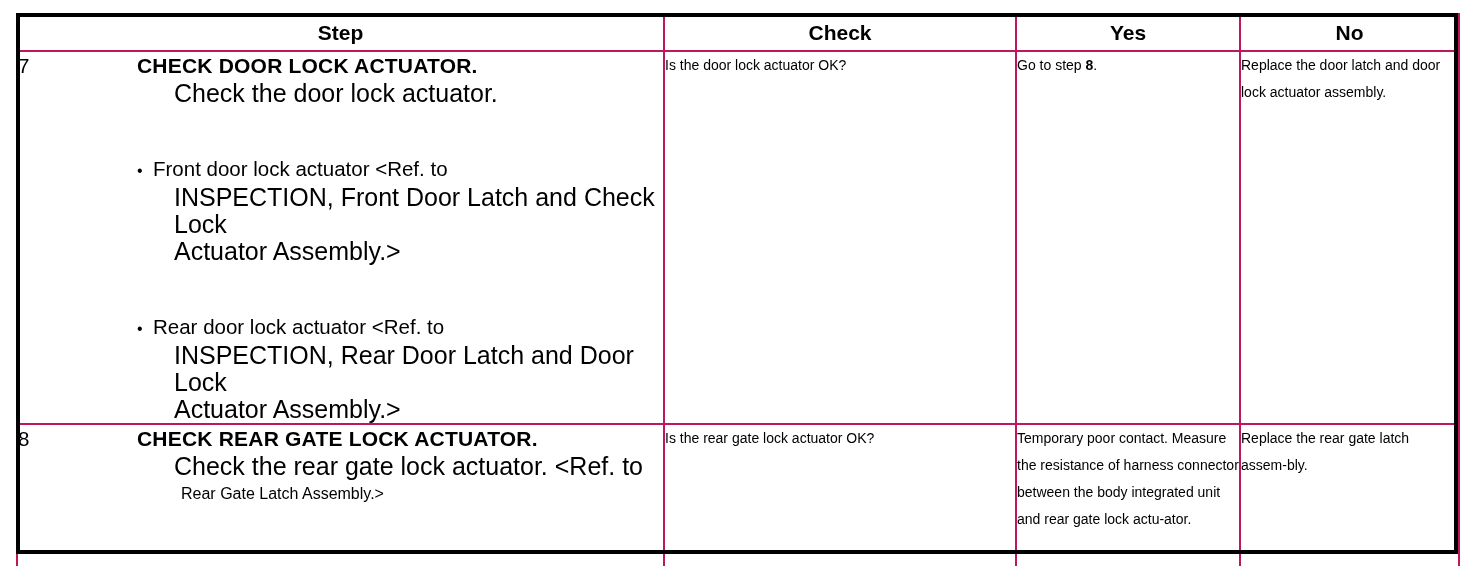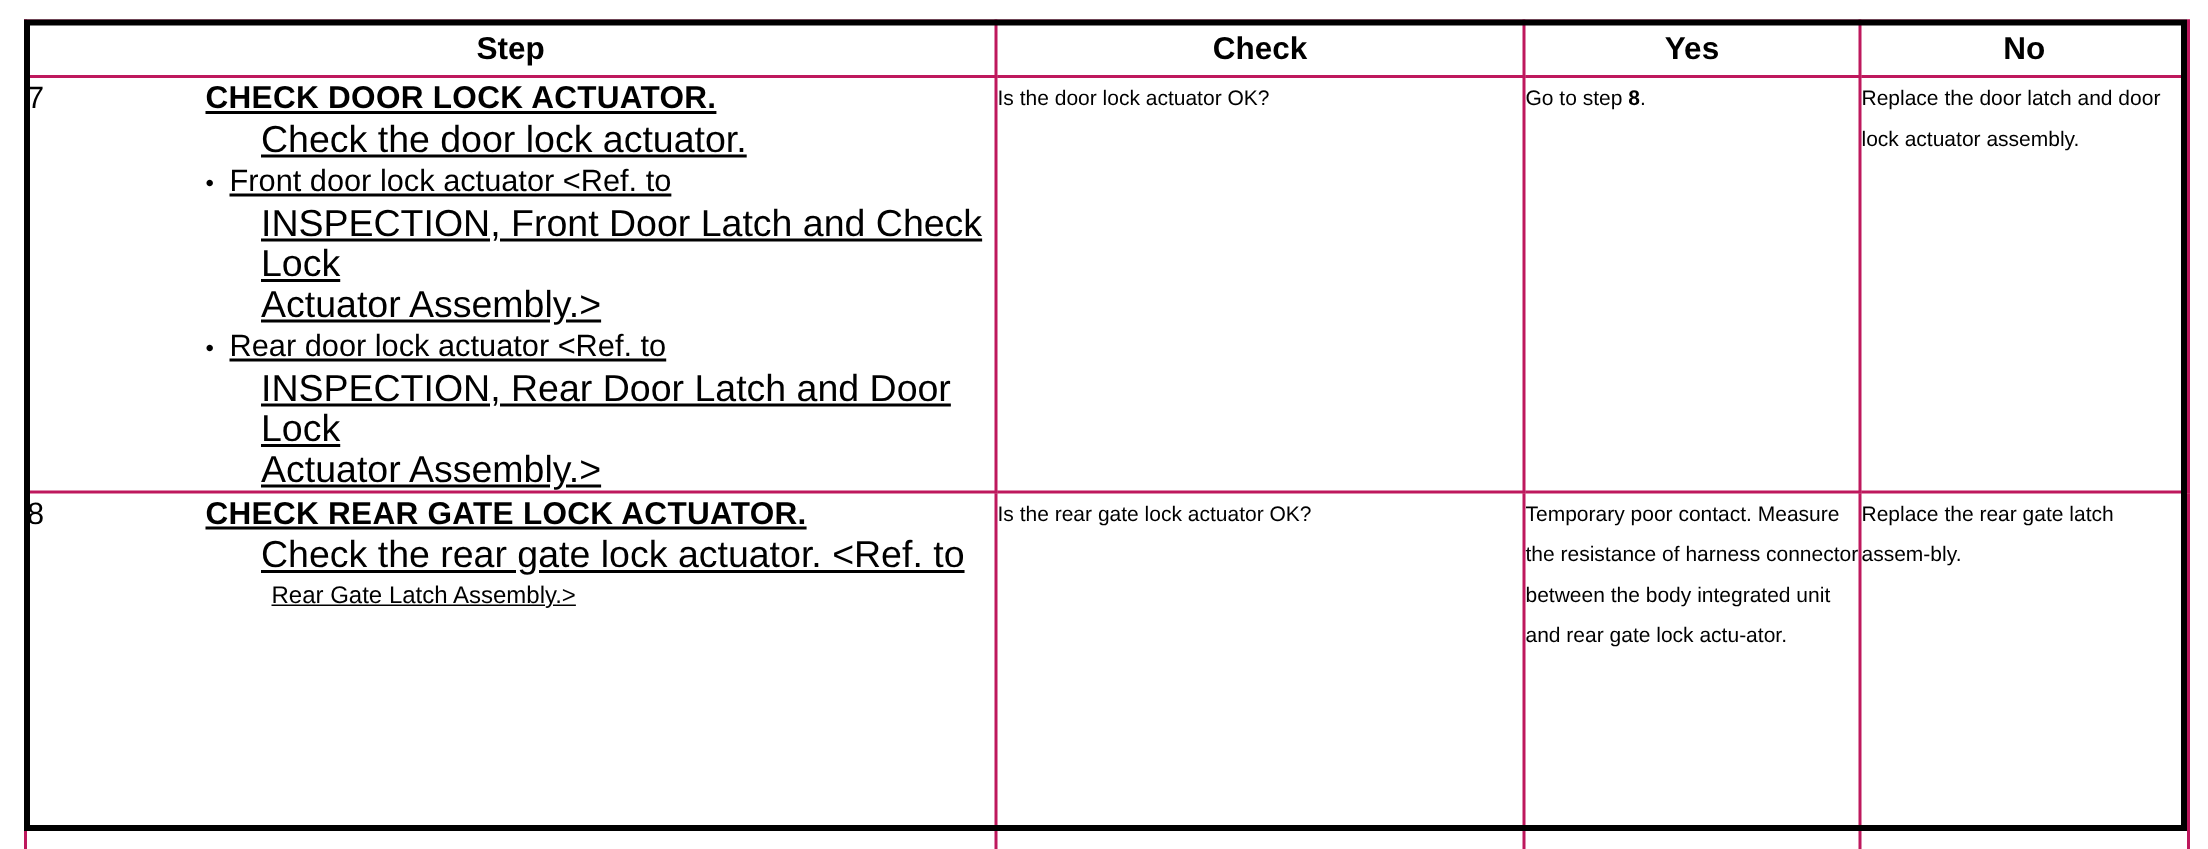--- a/index.html
+++ b/index.html
@@ -91,37 +91,37 @@
   .step-num {
     position: absolute;
     left: 0px;
     top: 0px;
     font-size: 20.5px;
     line-height: 27px;
     font-weight: normal;
   }
   .step-body {
     margin-left: 119px;
-    text-decoration: underline;
   }
   .step-title {
     font-weight: bold;
     font-size: 21px;
     line-height: 28px;
     letter-spacing: 0.2px;
     white-space: nowrap;
   }
   .step-line {
     font-size: 25px;
     line-height: 27px;
     margin-left: 37px;
   }
   .step-bullet-line {
     font-size: 20.5px;
     line-height: 27px;
+    margin-top: 48px;
   }
   .bullet-dot {
     display: inline-block;
     width: 16px;
     font-size: 16px;
     vertical-align: baseline;
   }
   .step-indent {
     padding-left: 44px;
     font-size: 16px;

